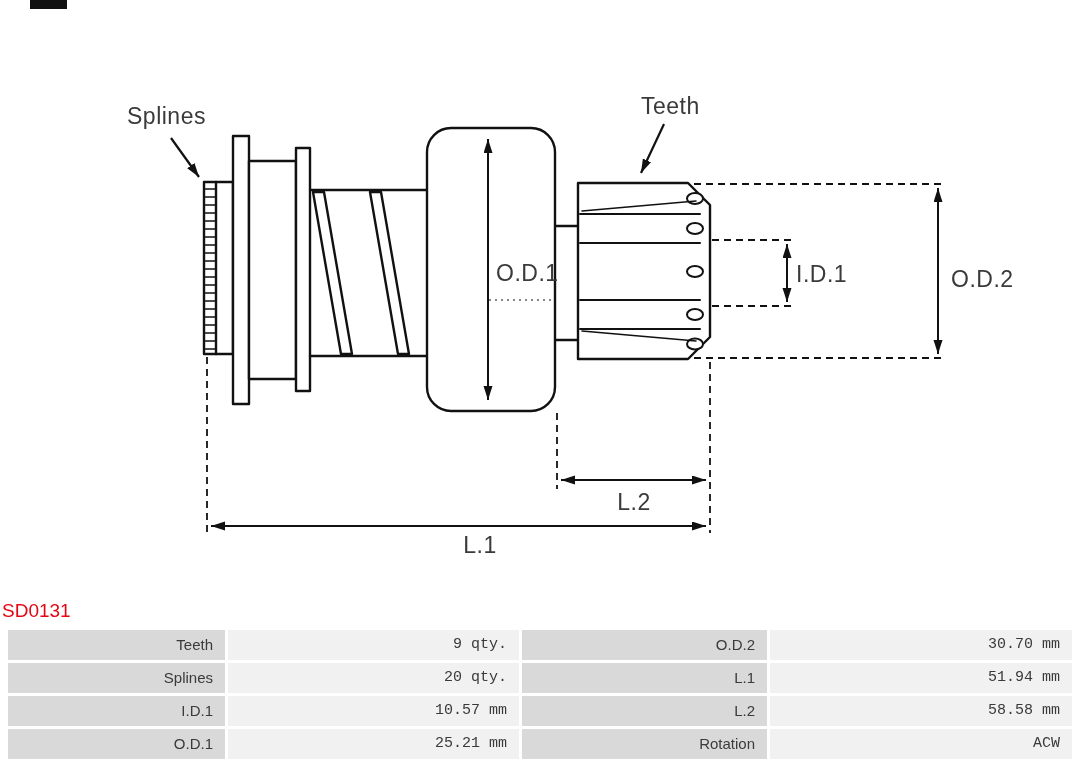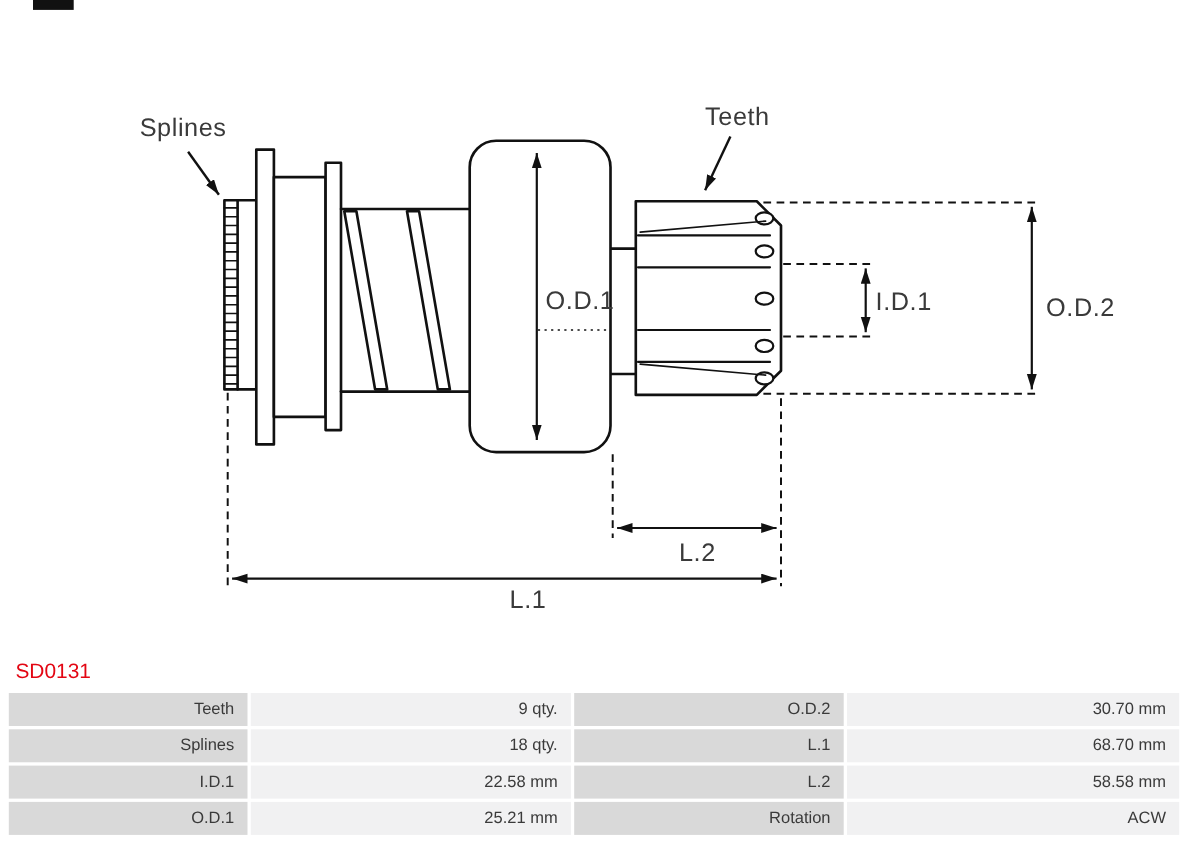--- a/index.html
+++ b/index.html
@@ -14,41 +14,41 @@
     background:var(--line-color,#111111);
   }
   svg.drawing{position:absolute;left:0;top:0;}
   svg text{
     font-family:"Liberation Sans",sans-serif;
     fill:var(--drawing-text-color,#3a3a3a);
     stroke:none;font-size:23px;letter-spacing:.5px;
   }
   .stroke-group{stroke:var(--line-color,#111111);}
   .part-number{
-    position:absolute;left:14px;top:600px;
+    position:absolute;left:2px;top:600px;
     font-size:19px;
     color:var(--part-number-color,#e30613);
   }
   .spec-table{
     position:absolute;left:8px;right:8px;top:630px;
     display:grid;
     grid-template-columns:217px 291px 245px 1fr;
     gap:3px;
   }
   .spec-row{display:contents;}
   .cell{
     height:30px;line-height:30px;
     box-sizing:border-box;
     padding-right:12px;
     text-align:right;
     font-size:15px;
     color:var(--table-text-color,#3a3a3a);
   }
   .cell.label{background:var(--table-label-bg,#d9d9d9);}
-  .cell.value{background:var(--table-value-bg,#f1f1f2);}
+  .cell.value{background:var(--table-value-bg,#f1f1f2);font-family:Liberation Mono, monospace;}
 </style>
 </head>
 <body>
 
 <div class="logo-fragment"></div>
 
 <svg class="drawing" width="1080" height="592" viewBox="0 0 1080 592">
   <defs>
     <marker id="arrow" markerUnits="userSpaceOnUse" markerWidth="16" markerHeight="11" refX="14" refY="4.5" orient="auto-start-reverse">
       <path d="M0,0 L14,4.5 L0,9 Z" fill="#111111"></path>
@@ -159,27 +159,27 @@
 
 <div class="spec-table">
   <div class="spec-row">
     <div class="cell label">Teeth</div>
     <div class="cell value">9 qty.</div>
     <div class="cell label">O.D.2</div>
     <div class="cell value">30.70 mm</div>
   </div>
   <div class="spec-row">
     <div class="cell label">Splines</div>
-    <div class="cell value">18 qty.</div>
+    <div class="cell value">20 qty.</div>
     <div class="cell label">L.1</div>
-    <div class="cell value">68.70 mm</div>
+    <div class="cell value">51.94 mm</div>
   </div>
   <div class="spec-row">
     <div class="cell label">I.D.1</div>
-    <div class="cell value">22.58 mm</div>
+    <div class="cell value">10.57 mm</div>
     <div class="cell label">L.2</div>
     <div class="cell value">58.58 mm</div>
   </div>
   <div class="spec-row">
     <div class="cell label">O.D.1</div>
     <div class="cell value">25.21 mm</div>
     <div class="cell label">Rotation</div>
     <div class="cell value">ACW</div>
   </div>
 </div>

